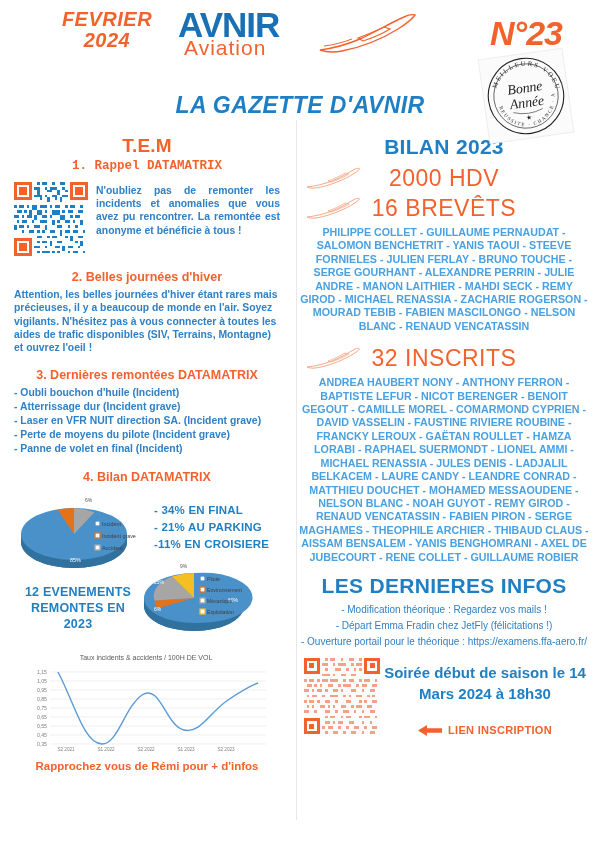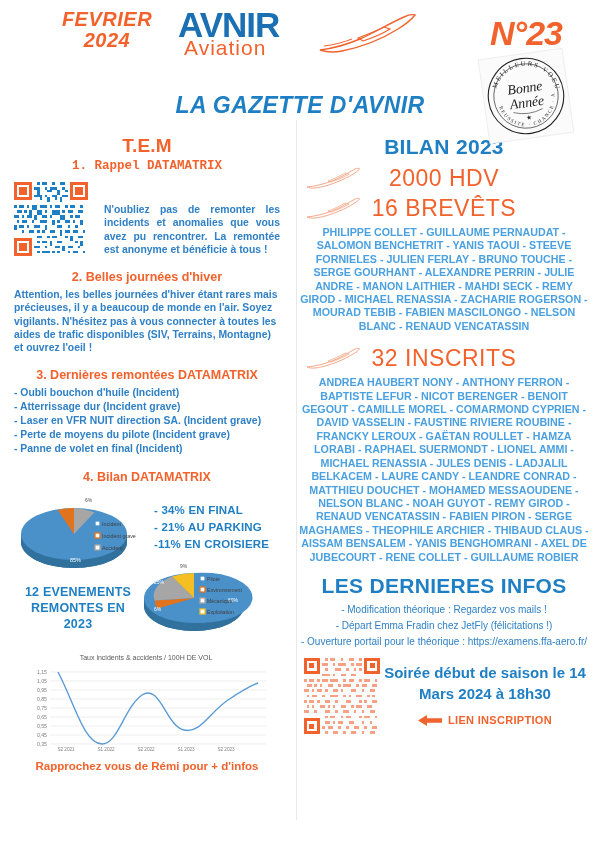--- a/index.html
+++ b/index.html
@@ -61,21 +61,21 @@
     color:#f2622c; text-align:center; font-weight:700; font-size:12.5px;
     margin-top: 2px;
     font-family: Liberation Mono, monospace;
   }
   .sec-head {
     color:#f2622c; text-align:center; font-weight:700; font-size:12.5px;
     margin: 14px 0 4px 0;
   }
 
   
-  .dm-row { display:flex; gap: 16px; margin-top: 9px; align-items: flex-end; }
+  .dm-row { display:flex; gap: 8px; margin-top: 9px; align-items: flex-start; }
   .qr { width: 74px; height: 74px; flex: 0 0 74px; }
   .dm-text { color:#2f80c6; font-weight:700; font-size:10.4px; line-height:13.2px;
              text-align: justify; padding-top: 2px;}
 
   .para { color:#2f80c6; font-weight:700; font-size:10.4px; line-height:13.3px; }
   .list { color:#2f80c6; font-weight:700; font-size:10.4px; line-height:14px; margin-top:3px;}
 
   
   .charts { position: relative; height: 160px; margin-top: 4px; }
   .pie1 { position:absolute; left: 2px; top: 2px; }
@@ -119,21 +119,21 @@
     line-height:16px; margin-top: 4px;
   }
   .event-box { display:flex; margin-top: 8px; align-items:flex-start; }
   .qr2 { width: 76px; height: 76px; flex:0 0 76px; margin-left: 6px;}
   .event-text {
     flex:1; text-align:center; color:#1f7fc4; font-weight:800;
     font-size:15px; line-height:21px; padding-top: 4px;
   }
   .lien {
     display:flex; align-items:center; justify-content:center; gap:6px;
-    margin-top: 10px;
+    margin-top: 20px;
   }
   .lien-label { color:#f2622c; font-weight:800; font-size:11px; letter-spacing:.3px; }
   .divider-v {
     position:absolute; left: 296px; top: 120px; width:1px; height: 700px;
     background: #e8e8e8;
   }
 </style>
 </head>
 <body>
 

